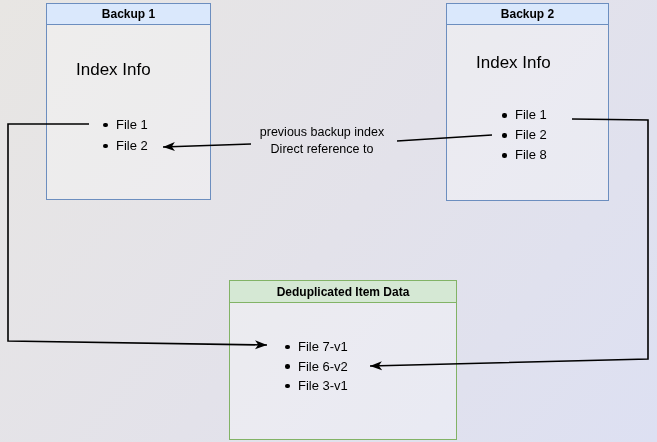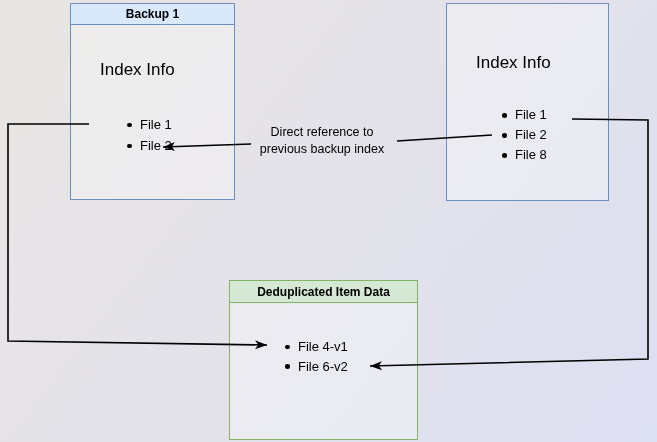--- a/index.html
+++ b/index.html
@@ -23,27 +23,27 @@
   }
   .blue .node-header{background:var(--blue-fill);border-color:var(--blue-border);}
   .green .node-header{background:var(--green-fill);border-color:var(--green-border);}
   .body-label{position:absolute;font-size:17px;line-height:16px;white-space:nowrap;}
   ul.filelist{position:absolute;list-style:none;font-size:13px;white-space:nowrap;}
   ul.filelist li{position:relative;padding-left:14px;}
   ul.filelist li::before{
     content:"";position:absolute;left:1px;top:50%;margin-top:-2px;
     width:4.5px;height:4.5px;border-radius:50%;background:var(--line);
   }
-  #backup1{left:46px;top:3px;width:165px;height:197px;margin-left:24px;}
+  #backup1{left:46px;top:3px;width:165px;height:197px;}
   #backup1 .body-label{left:29px;top:58px;}
   #backup1 ul.filelist{left:55px;top:110px;line-height:21px;}
   #backup2{left:446px;top:3px;width:163px;height:198px;}
   #backup2 .body-label{left:29px;top:51px;}
   #backup2 ul.filelist{left:54px;top:101px;line-height:20px;}
-  #dedup{left:229px;top:280px;width:189px;height:160px;}
+  #dedup{left:229px;top:280px;width:228px;height:160px;}
   #dedup .node-header{height:22px;line-height:22px;}
   #dedup ul.filelist{left:54px;top:56px;line-height:19.5px;}
   #arrow-layer{position:absolute;left:0;top:0;width:657px;height:442px;z-index:5;pointer-events:none;}
   #arrow-layer path{stroke:var(--line);stroke-width:1.6;fill:none;}
   #arrow-layer marker path{fill:var(--line);stroke:none;}
   #edge-label{
     position:absolute;left:237px;top:124px;width:170px;z-index:6;
     text-align:center;font-size:12.5px;line-height:17px;
   }
 </style>
@@ -55,49 +55,51 @@
   <div class="node blue" id="backup1">
     <div class="node-header">Backup 1</div>
     <div class="body-label">Index Info</div>
     <ul class="filelist">
       <li>File 1</li>
       <li>File 2</li>
     </ul>
   </div>
 
   <div class="node blue" id="backup2">
+    <div class="node-header">Backup 2</div>
     <div class="body-label">Index Info</div>
     <ul class="filelist">
       <li>File 1</li>
       <li>File 2</li>
       <li>File 8</li>
     </ul>
   </div>
 
   <div class="node green" id="dedup">
     <div class="node-header">Deduplicated Item Data</div>
     <ul class="filelist">
-      <li>File 4-v1</li>
+      <li>File 7-v1</li>
       <li>File 6-v2</li>
+      <li>File 3-v1</li>
     </ul>
   </div>
 
   <svg id="arrow-layer" viewBox="0 0 657 442">
     <defs>
       <marker id="arrowhead" markerUnits="userSpaceOnUse" markerWidth="13" markerHeight="11" refX="12" refY="5" orient="auto">
         <path d="M0,0.5 L12,5 L0,9.5 L3.2,5 Z"></path>
       </marker>
     </defs>
 
     <path d="M492,135 L397,141"></path>
     <path d="M251,144 L163,147" marker-end="url(#arrowhead)"></path>
 
     <path d="M89,124 L8,124 L8,341 L267,345" marker-end="url(#arrowhead)"></path>
 
     <path d="M572,119 L648,120 L648,359 L370,366" marker-end="url(#arrowhead)"></path>
   </svg>
 
   <div id="edge-label">
+    <div>previous backup index</div>
     <div>Direct reference to</div>
-    <div>previous backup index</div>
   </div>
 
 </div>
 
 </body></html>

